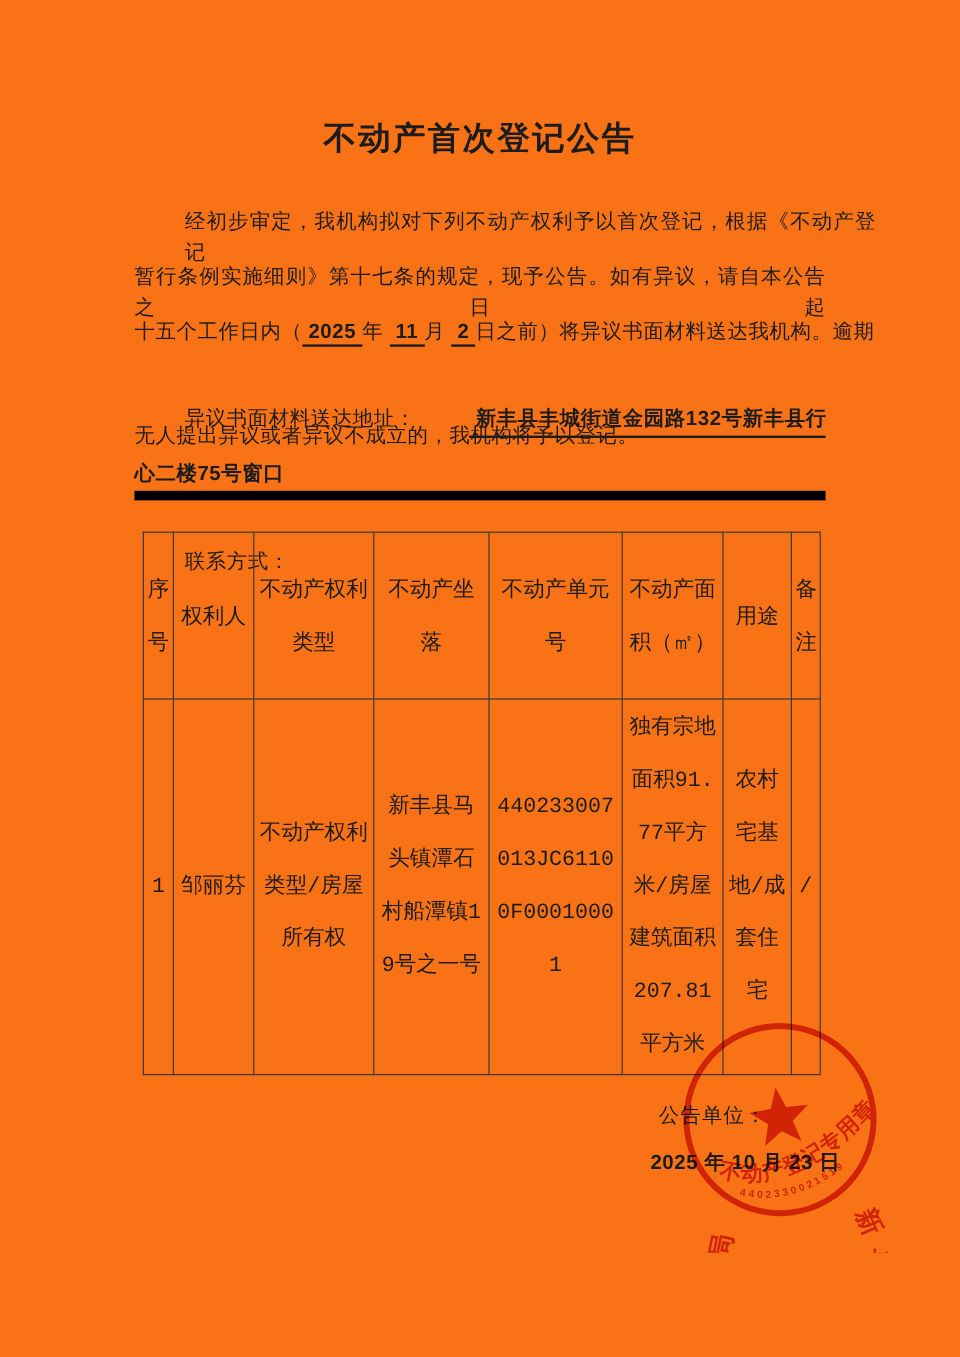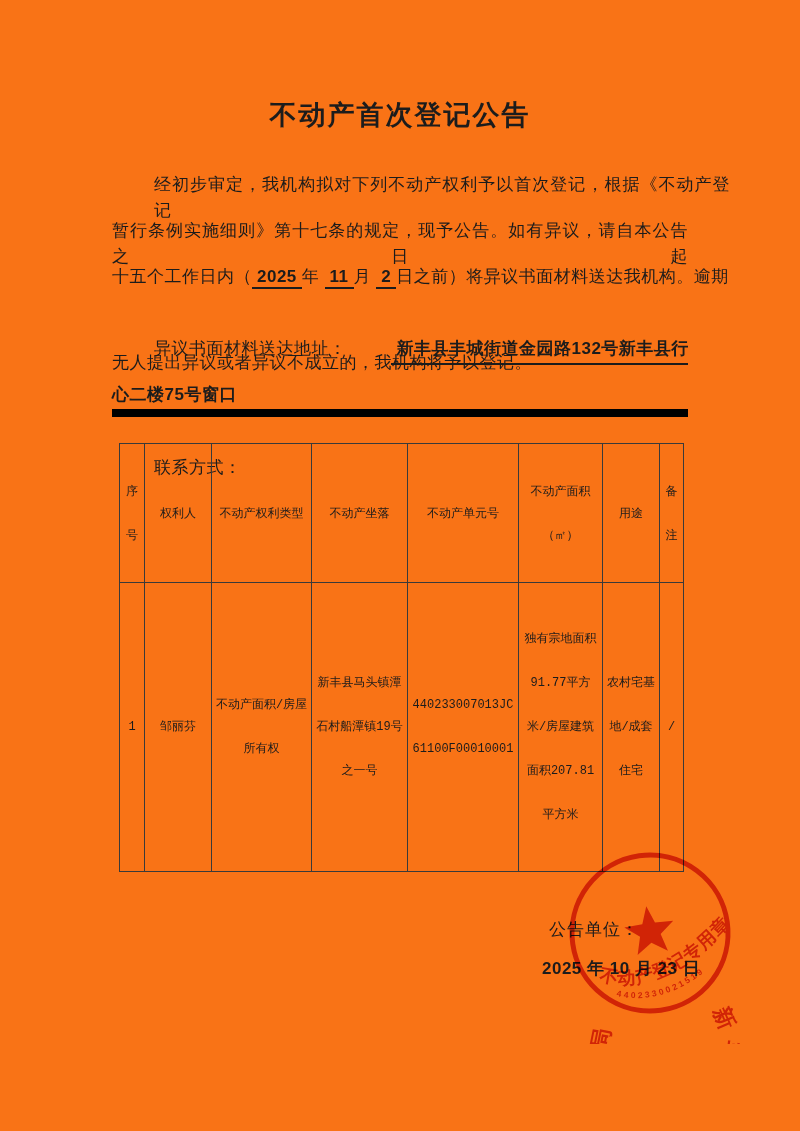--- a/index.html
+++ b/index.html
@@ -55,21 +55,21 @@
     border-collapse:collapse;
     table-layout:fixed;
   }
   table.reg col.c0{width:25px;}  table.reg col.c1{width:67px;}
   table.reg col.c2{width:100px;} table.reg col.c3{width:96px;}
   table.reg col.c4{width:111px;} table.reg col.c5{width:84px;}
   table.reg col.c6{width:57px;}  table.reg col.c7{width:24px;}
   table.reg th,table.reg td{
     border:1.5px solid #3a3a3a;
     text-align:center;vertical-align:middle;
-    font-size:12px;font-weight:400;
+    font-size:18px;font-weight:400;
     padding:2px 3px;
     word-break:break-all;
   }
   table.reg th{height:134px;line-height:44px;}
   table.reg td{height:284px;line-height:44px;font-family:Liberation Mono, monospace;}
 
   .footer-announcer{
     position:absolute;left:549px;top:918px;
     font-size:17px;letter-spacing:1px;
   }
@@ -124,21 +124,21 @@
       <th>不动产权利类型</th>
       <th>不动产坐落</th>
       <th>不动产单元号</th>
       <th>不动产面积（㎡）</th>
       <th>用途</th>
       <th>备注</th>
     </tr>
     <tr>
       <td>1</td>
       <td>邹丽芬</td>
-      <td>不动产面积/房屋所有权</td>
+      <td>不动产权利类型/房屋所有权</td>
       <td>新丰县马头镇潭石村船潭镇19号之一号</td>
       <td>440233007013JC61100F00010001</td>
       <td>独有宗地面积91.77平方米/房屋建筑面积207.81平方米</td>
       <td>农村宅基地/成套住宅</td>
       <td>/</td>
     </tr>
   </tbody>
     </table>
 
   <div class="footer-announcer">公告单位：</div>

